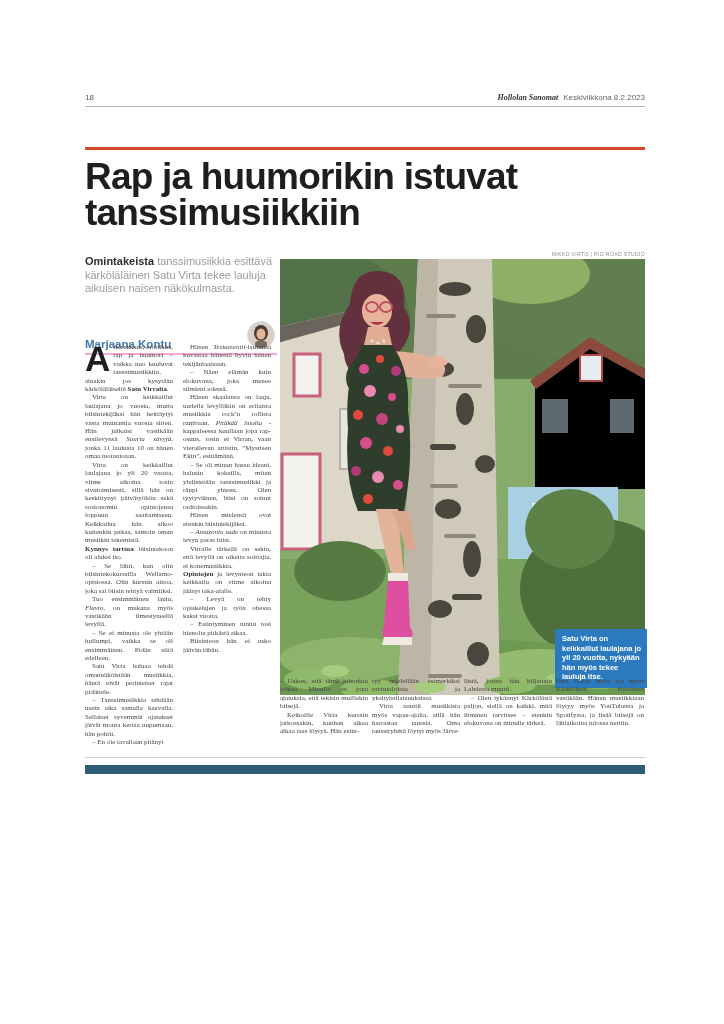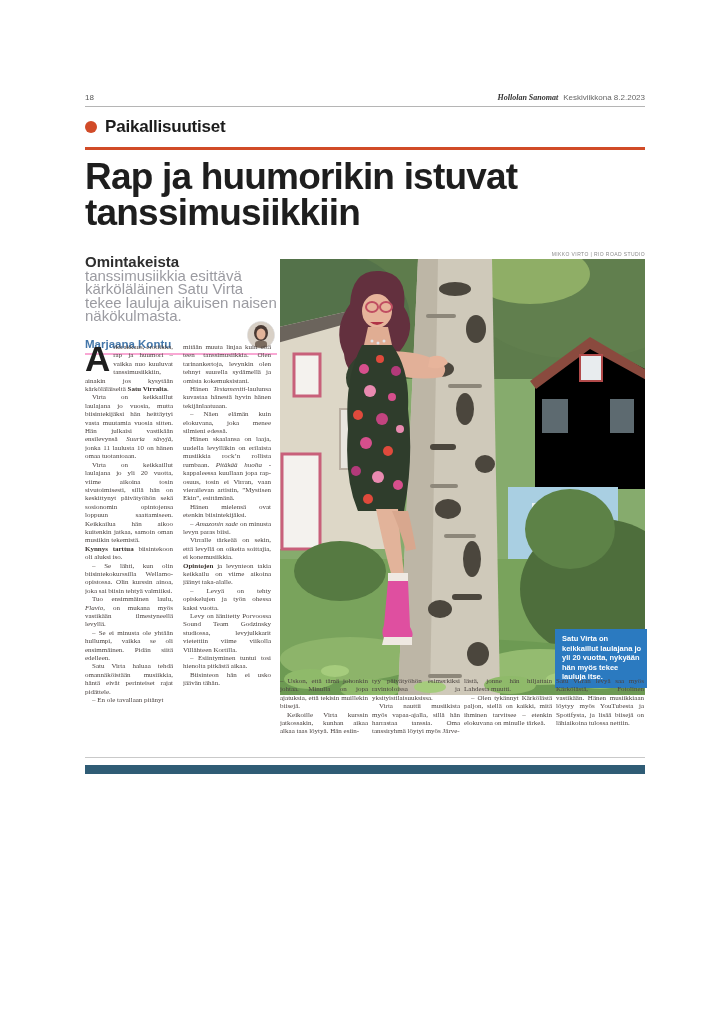--- a/index.html
+++ b/index.html
@@ -21,21 +21,21 @@
   .sectitle{font-family:"Liberation Sans",sans-serif;font-weight:bold;font-size:17px;color:#1c1c1c;letter-spacing:-0.2px;}
   .redrule{position:absolute;left:0;top:54px;width:560px;height:3px;background:#d14b28;}
 
   
   .headline{position:absolute;left:0;top:66px;width:520px;
             font-family:"Liberation Sans",sans-serif;font-weight:bold;font-size:37px;
             line-height:36px;color:#1e1e1e;letter-spacing:-0.8px;}
 
   
   .lede{position:absolute;left:0;top:162px;width:192px;
-        font-family:"Liberation Sans",sans-serif;font-size:15px;line-height:13.5px;color:#9b9ba1;}
+        font-family:"Liberation Sans",sans-serif;font-size:11px;line-height:13.5px;color:#9b9ba1;}
   .lede .lead{font-weight:bold;color:#2e2e2e;}
   .bylinebox{position:absolute;left:0;top:236px;width:192px;height:24px;border-bottom:2px solid #f9a8d4;font-weight:bold;}
   .byline{position:absolute;left:0;bottom:3px;font-family:"Liberation Sans",sans-serif;
           font-size:11.5px;color:#4477aa;}
   .avatar{position:absolute;right:2px;top:-8px;width:26px;height:26px;border-radius:50%;
           overflow:hidden;background:#cfc4ba;border:1px solid #e2e2e2;}
 
   
   .credit{position:absolute;left:195px;top:158px;width:365px;text-align:right;
           font-family:"Liberation Sans",sans-serif;font-size:5px;letter-spacing:0.4px;color:#8a8a8a;}
@@ -68,24 +68,20 @@
   <div class="content">
 
     <div class="hdr">
       <span class="pno">18</span>
       <span class="mast">
         <span class="paper">Hollolan Sanomat</span>
         <span class="date">Keskiviikkona 8.2.2023</span>
       </span>
     </div>
 
-    <div class="section">
-      <span class="dot"></span>
-      <span class="sectitle">Paikallisuutiset</span>
-    </div>
     <div class="redrule"></div>
 
     <h1 class="headline" style="margin:0;">Rap ja huumorikin istuvat tanssimusiikkiin</h1>
 
     <div class="lede">
       <span class="lead">Omintakeista</span><span> tanssimusiikkia esittävä kärköläläinen Satu Virta tekee lauluja aikuisen naisen näkökulmasta.</span>
     </div>
 
     <div class="bylinebox">
       <span class="byline">Marjaana Kontu</span>
@@ -215,42 +211,42 @@
 
     <div class="col tall c1">
         <p class="ni"><span class="dropcap">A</span><span>rkirakkaus, erotiikka, rap ja huumori – vaikka nuo kuuluvat tanssimusiikkiin, ainakin jos kysytään kärköläläiseltä </span><span class="b">Satu Virralta</span><span>.</span></p>
         <p><span>Virta on keikkaillut laulajana jo vuosia, mutta biisintekijäksi hän heittäytyi vasta muutamia vuosia sitten. Hän julkaisi vastikään ensilevynsä </span><span class="i">Suuria sävyjä</span><span>, jonka 11 laulusta 10 on hänen omaa tuotantoaan.</span></p>
         <p><span>Virta on keikkaillut laulajana jo yli 20 vuotta, viime aikoina tosin sivutoimisesti, sillä hän on keskittynyt päivätyöhön sekä sosionomin opintojensa loppuun saattamiseen. Keikkailua hän aikoo kuitenkin jatkaa, samoin oman musiikin tekemistä.</span></p>
         <p class="ni"><span class="b">Kynnys tarttua</span><span> biisintekoon oli aluksi iso.</span></p>
         <p><span>– Se lähti, kun olin biisintekokurssilla Wellamo-opistossa. Olin kurssin ainoa, joka sai biisin tehtyä valmiiksi.</span></p>
         <p><span>Tuo ensimmäinen laulu, </span><span class="i">Flavio</span><span>, on mukana myös vastikään ilmestyneellä levyllä.</span></p>
         <p><span>– Se ei minusta ole yhtään hullumpi, vaikka se oli ensimmäinen. Pidän siitä edelleen.</span></p>
         <p><span>Satu Virta haluaa tehdä omannäköistään musiikkia, häntä eivät perinteiset rajat pidättele.</span></p>
+        <p><span>– Tanssimusiikkia tehdään usein aika samalla kaavalla. Sellaiset syvemmät ajatukset jäivät monta kertaa uupumaan, hän pohtii.</span></p>
         <p><span>– En ole tavallaan pitänyt</span></p>
       </div>
     <div class="col tall c2">
-        <p class="ni"><span>mitään muuta linjaa kuin että teen tanssimusiikkia. Olen tarinankertoja, levynkin olen tehnyt suurella sydämellä ja omista kokemuksistani.</span></p>
         <p><span>Hänen </span><span class="i">Testamentti</span><span>-laulunsa kuvastaa hänestä hyvin hänen tekijänlaatuaan.</span></p>
         <p><span>– Näen elämän kuin elokuvana, joka menee silmieni edessä.</span></p>
         <p><span>Hänen skaalansa on laaja, uudella levylläkin on erilaista musiikkia rock’n rollista rumbaan. </span><span class="i">Pitäkää huolta</span><span> -kappaleessa kuullaan jopa rap-osuus, tosin ei Virran, vaan vierailevan artistin, ”Mystisen Ekin”, esittämänä.</span></p>
+        <p><span>– Se oli minun hassu ideani, halusin kokeilla, miten yhdistetään tanssimusiikki ja räppi yhteen. Olen tyytyväinen, biisi on soinut radioissakin.</span></p>
         <p><span>Hänen mielensä ovat etenkin biisintekijäksi.</span></p>
         <p><span>– </span><span class="i">Amazonin sade</span><span> on minusta levyn paras biisi.</span></p>
         <p><span>Virralle tärkeää on sekin, että levyllä on oikeita soittajia, ei konemusiikkia.</span></p>
         <p class="ni"><span class="b">Opintojen</span><span> ja levynteon takia keikkailu on viime aikoina jäänyt taka-alalle.</span></p>
         <p><span>– Levyä on tehty opiskelujen ja työn ohessa kaksi vuotta.</span></p>
-        <p><span>Levy on äänitetty Porvoossa Sound Team Godzinsky studiossa, levyjulkkarit vietettiin viime viikolla Villähteen Kortilla.</span></p>
         <p><span>– Esiintyminen tuntui tosi hienolta pitkästä aikaa.</span></p>
         <p><span>Biisinteon hän ei usko jäävän tähän.</span></p>
       </div>
     <div class="col short c3">
         <p class="ni"><span>– Uskon, että tämä johonkin johtaa. Minulla on jopa ajatuksia, että tekisin muillekin biisejä.</span></p>
         <p><span>Keikoille Virta kurssin jatkossakin, kunhan aikaa alkaa taas löytyä. Hän esiin-</span></p>
       </div>
     <div class="col short c4">
-        <p class="ni"><span>tyy päivätyöhön esimerkiksi ravintoloissa ja yksityistilaisuuksissa.</span></p>
+        <p class="ni"><span>tyy mielellään esimerkiksi ravintoloissa ja yksityistilaisuuksissa.</span></p>
         <p><span>Virta nauttii musiikista myös vapaa-ajalla, sillä hän harrastaa tanssia. Oma tanssiryhmä löytyi myös Järve-</span></p>
       </div>
     <div class="col short c5">
         <p class="ni"><span>lästä, jonne hän hiljattain Lahdesta muutti.</span></p>
         <p><span>– Olen tykännyt Kärkölästä paljon, siellä on kaikki, mitä ihminen tarvitsee – etenkin elokuvana on minulle tärkeä.</span></p>
       </div>
     <div class="col short c6">
         <p class="ni"><span>Satu Virran levyä saa myös Kärkölästä, Fotolinen vastikään. Hänen musiikkiaan löytyy myös YouTubesta ja Spotifysta, ja lisää biisejä on lähiaikoina tulossa nettiin.</span></p>
       </div>
 

